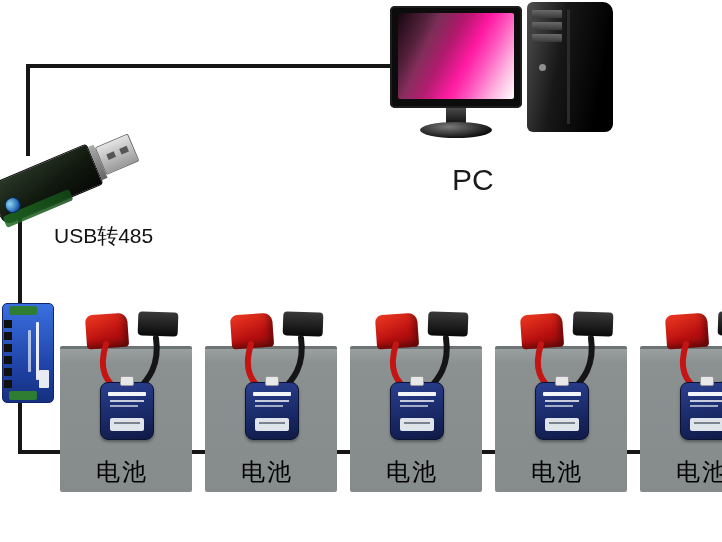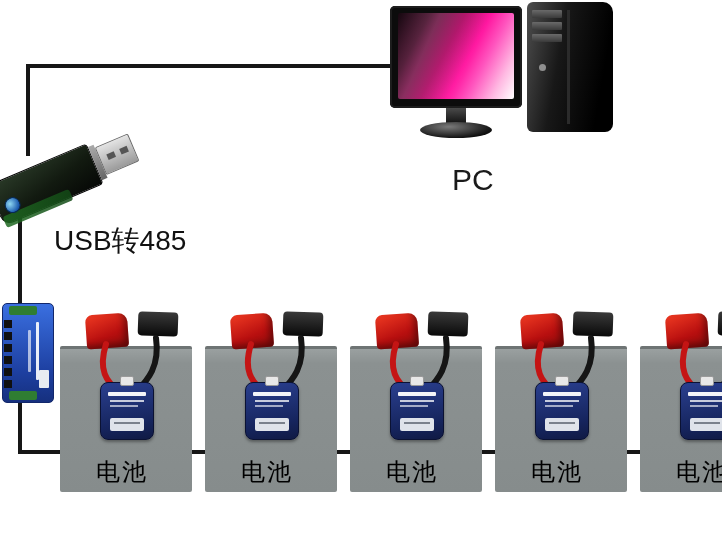--- a/index.html
+++ b/index.html
@@ -58,21 +58,21 @@
   #usb .logo { position:absolute; left:8px; top:26px; width:16px; height:16px; border-radius:50%;
     background:radial-gradient(circle at 35% 35%, #8fd8f2, #1a59ad 70%, #0c3a7a); border:1px solid #072a55; }
   #usb .collar { position:absolute; left:108px; top:10px; width:6px; height:36px;
     background:linear-gradient(#aaa,#666); }
   #usb .plug { position:absolute; left:114px; top:13px; width:36px; height:30px;
     background:linear-gradient(#e3e3e3,#9a9a9a); border:1px solid #6a6a6a; border-radius:2px; }
   #usb .slot { position:absolute; top:10px; width:8px; height:6px; background:#555; }
   #usb .slot:nth-of-type(1){ left:7px; }
   #usb .slot:nth-of-type(2){ left:21px; }
 
-  .usb-label { position:absolute; left:54px; top:222px; font-size:28px; color:#111; z-index:3; }
+  .usb-label { position:absolute; left:54px; top:222px; font-size:21px; color:#111; z-index:3; }
 
   
   #module { position:absolute; left:2px; top:303px; width:52px; height:100px;
     background:linear-gradient(180deg,#3a6fe0,#1d3fa0 70%,#16307e);
     border:1px solid #12276b; border-radius:5px; z-index:3; }
   #module .grn { position:absolute; left:6px; width:28px; height:9px; background:#2f7d32; border-radius:2px; }
   #module .grn.top { top:2px; } #module .grn.bot { bottom:2px; }
   #module .pin { position:absolute; left:1px; width:8px; height:8px; background:#101010; }
   #module .pin:nth-of-type(3){ top:16px; } #module .pin:nth-of-type(4){ top:28px; }
   #module .pin:nth-of-type(5){ top:40px; } #module .pin:nth-of-type(6){ top:52px; }

